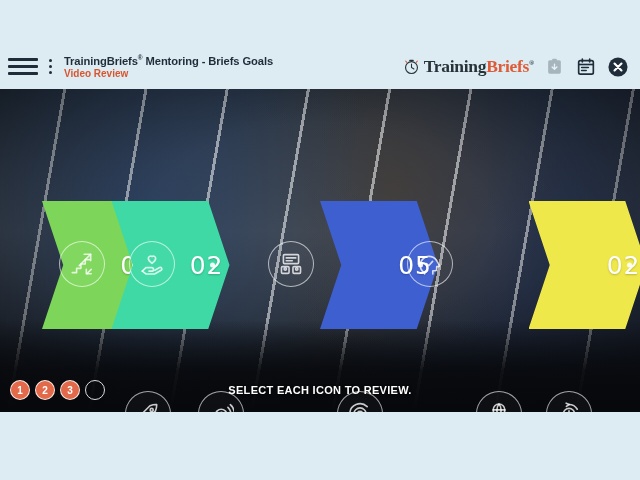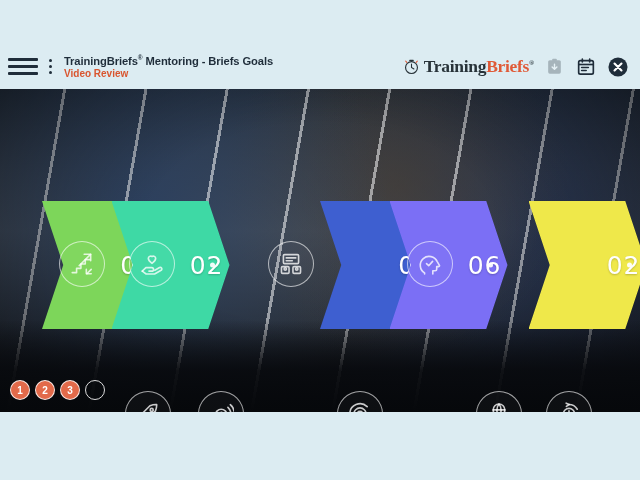--- a/index.html
+++ b/index.html
@@ -188,24 +188,20 @@
           <span class="dot"></span>
         </div>
         <div class="chev" style="left: 111.5px; top: 112px; background: rgb(62, 217, 165); z-index: 11;">
           <span class="num">02</span>
           <span class="dot"></span>
         </div>
         <div class="chev" style="left: 320px; top: 112px; background: rgb(62, 95, 208); z-index: 14;">
           <span class="num">05</span>
           <span class="dot"></span>
         </div>
-        <div class="chev" style="left: 389.5px; top: 112px; background: rgb(123, 111, 245); z-index: 15;">
-          <span class="num">06</span>
-          <span class="dot"></span>
-        </div>
         <div class="chev" style="left: 528.5px; top: 112px; background: rgb(239, 232, 74); z-index: 17;">
           <span class="num">02</span>
           <span class="dot"></span>
         </div>
       </div>
     <div id="icon-layer">
         <div class="icon-node" style="left: 59px; top: 152px; z-index: 60;">
           <svg viewBox="0 0 24 24">
             <path d="M3 20 h4 v-4 h4 v-4 h4 v-4 h4"></path>
             <path d="M14 3 h6 v6"></path>
@@ -279,20 +275,21 @@
             <circle cx="15.4" cy="8.2" r="1.4"></circle>
             <path d="M9.2 15.2 L3.4 21"></path>
             <path d="M6 17 l-2.4 0.6 M8.2 19.2 l-0.6 2.4"></path>
             <path d="M2.8 14.4 l3 -0.8 M9.6 21.2 l0.8 -3"></path>
           </svg>
         </div>
       </div>
 
     <div id="darkband"></div>
 
+    <div id="instruction">SELECT EACH ICON TO REVIEW.</div>
 
     <div id="pager">
         <div class="pg filled" style="background: rgb(226, 106, 74);">1</div>
         <div class="pg filled" style="background: rgb(226, 106, 74);">2</div>
         <div class="pg filled" style="background: rgb(226, 106, 74);">3</div>
         <div class="pg empty"></div>
       </div>
   </div>
 
 </div>

